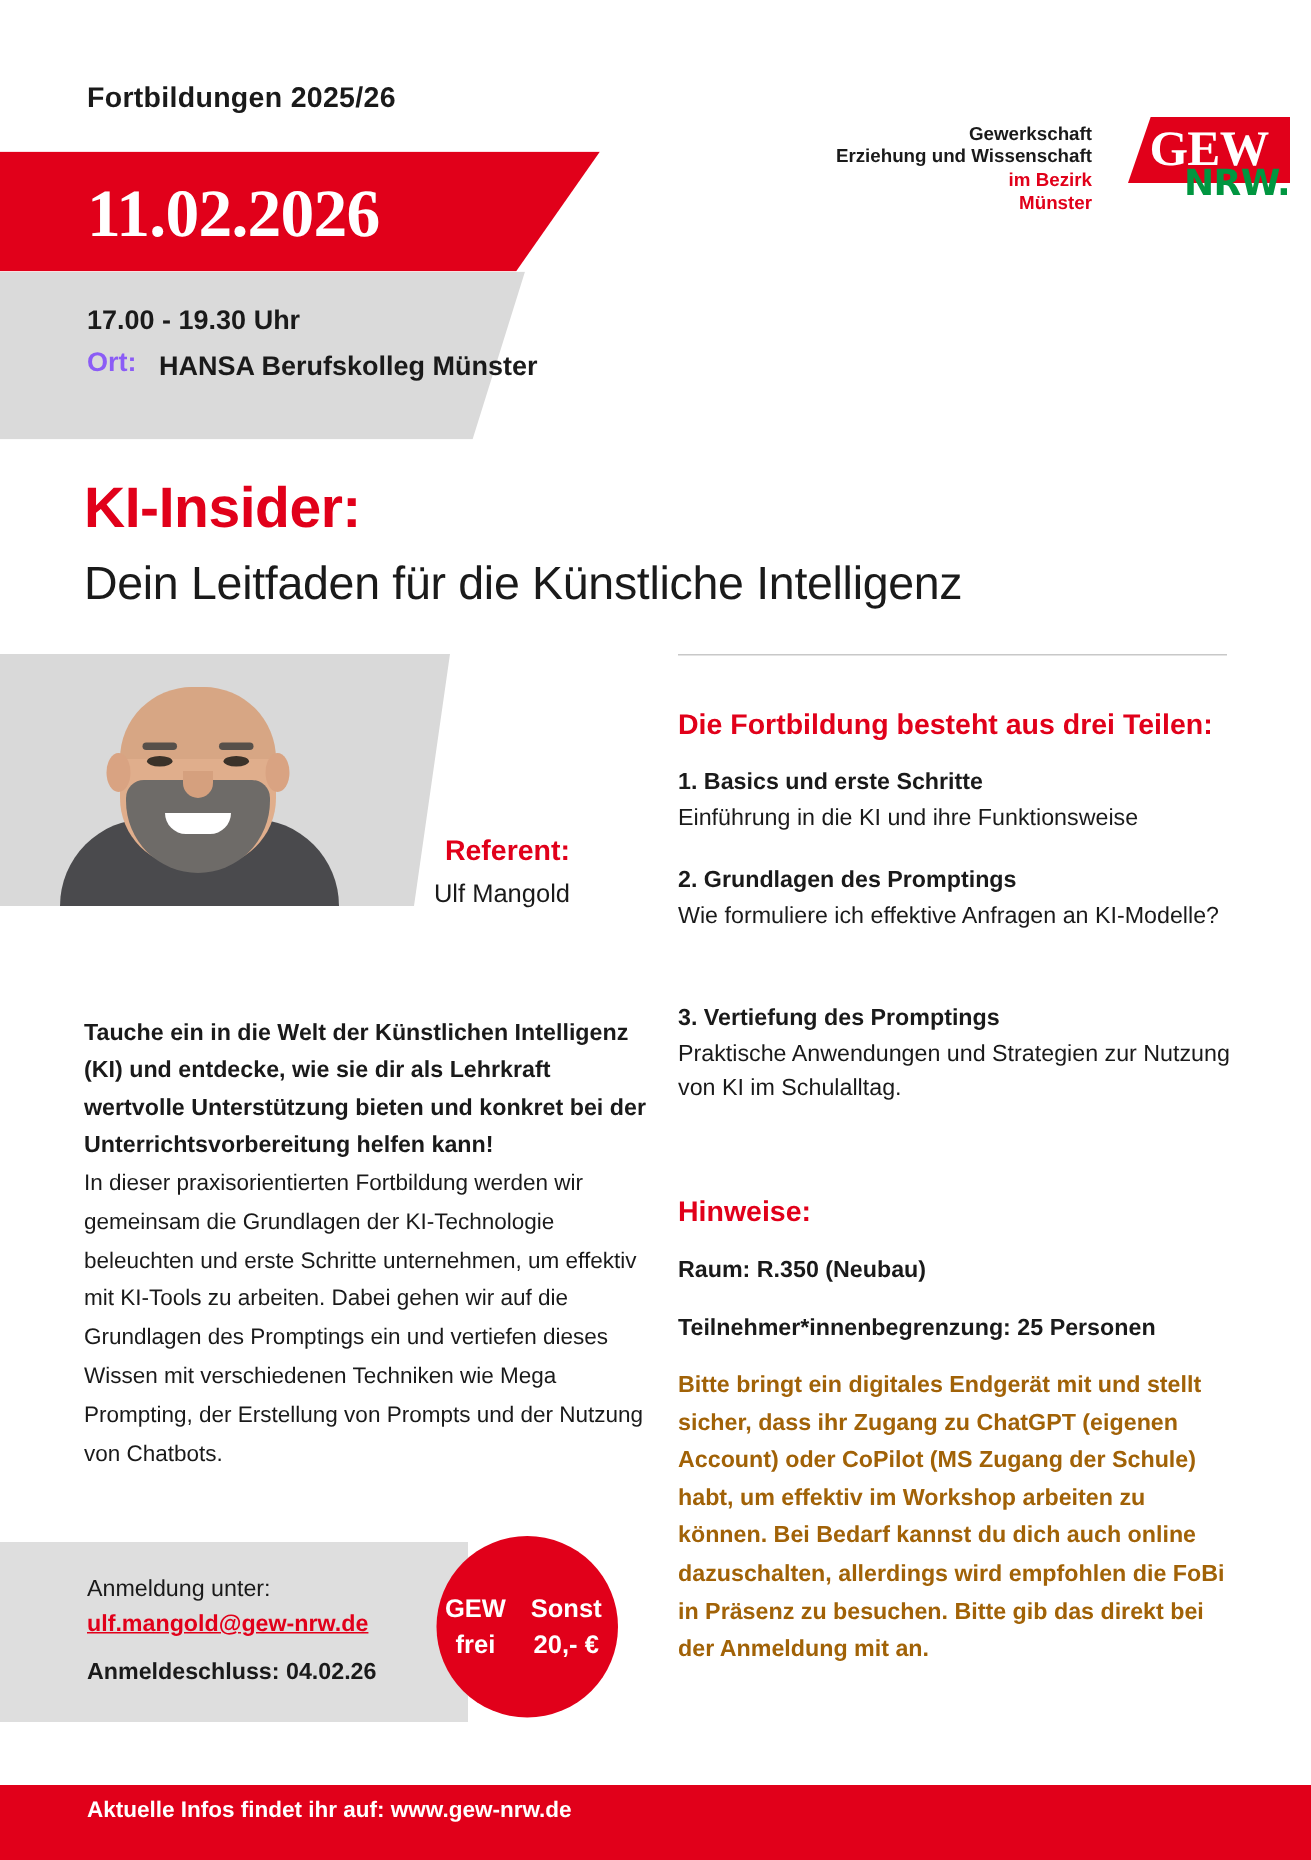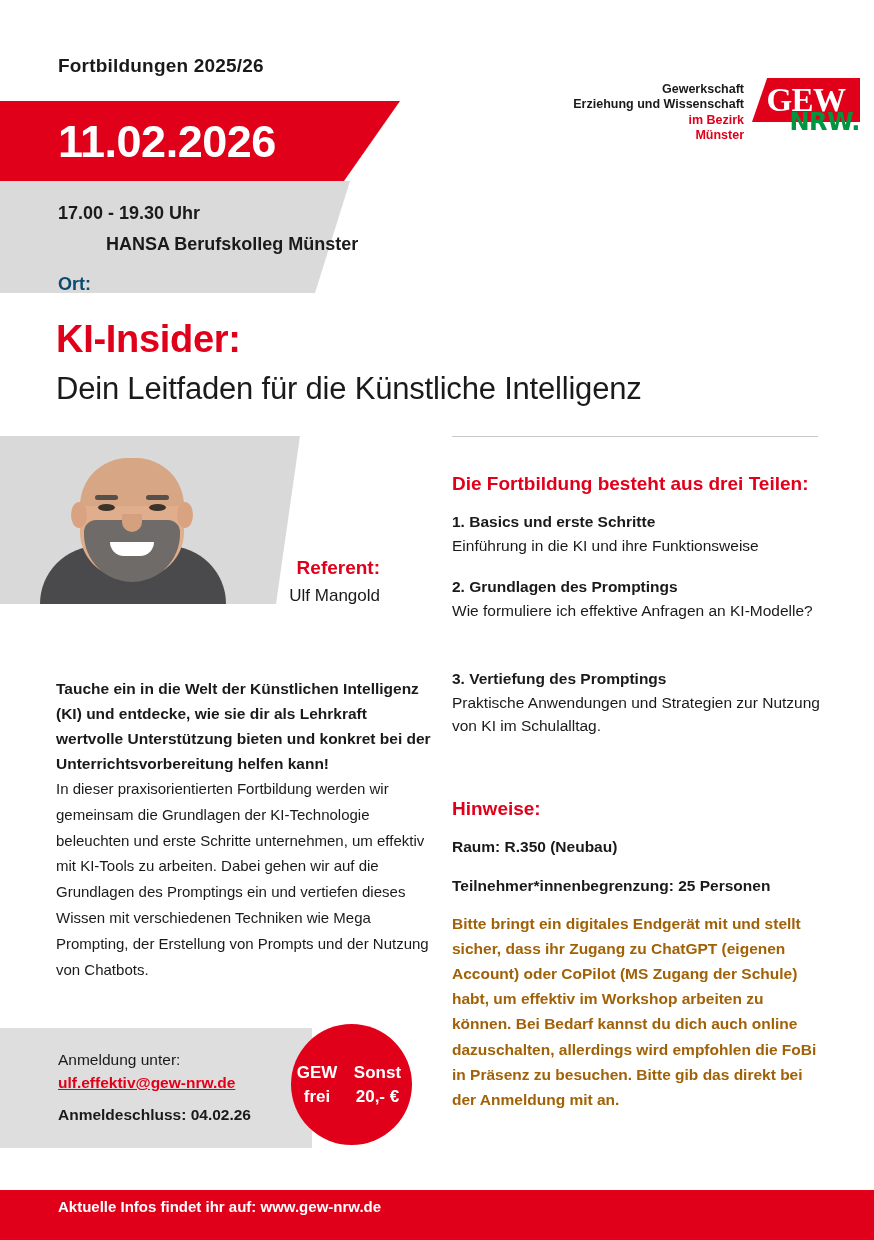--- a/index.html
+++ b/index.html
@@ -34,21 +34,21 @@
     color: #1a1a1a;
   }
 
   
   .logo-wrap {
     position: absolute;
     right: 55px;
     top: 78px;
     display: flex;
     align-items: flex-start;
-    gap: 8px;
+    gap: 24px;
   }
   .logo-text {
     text-align: right;
     line-height: 1.22;
     padding-top: 4px;
   }
   .logo-text .l1, .logo-text .l2 {
     font-size: 12.5px;
     font-weight: bold;
     color: #1a1a1a;
@@ -111,20 +111,21 @@
     clip-path: polygon(0 0, 100% 0, 86% 100%, 0 100%);
   }
   .date-text {
     position: absolute;
     left: 58px;
     top: 116px;
     font-size: 45px;
     font-weight: bold;
     color: #ffffff;
     letter-spacing: -0.5px;
+    font-family: Liberation Serif, serif;
   }
 
   
   .info-band {
     position: absolute;
     left: 0;
     top: 181px;
     width: 350px;
     height: 112px;
     background: #dadada;
@@ -137,22 +138,21 @@
     font-size: 18px;
     font-weight: bold;
     color: #1a1a1a;
   }
   .info-loc-label {
     position: absolute;
     left: 58px;
     top: 231px;
     font-size: 18px;
     font-weight: bold;
-    color: #0c4a6e;
-    margin-top: 43px;
+    color: #8b5cf6;
   }
   .info-loc-value {
     position: absolute;
     left: 106px;
     top: 231px;
     font-size: 18px;
     font-weight: bold;
     color: #1a1a1a;
     line-height: 1.45;
     width: 260px;
@@ -564,21 +564,21 @@
     </div>
   </div>
   <div class="referent-label">Referent:</div>
   <div class="referent-name">Ulf Mangold</div>
 
   <div class="left-bold">Tauche ein in die Welt der Künstlichen Intelligenz (KI) und entdecke, wie sie dir als Lehrkraft wertvolle Unterstützung bieten und konkret bei der Unterrichtsvorbereitung helfen kann!</div>
   <div class="left-body">In dieser praxisorientierten Fortbildung werden wir gemeinsam die Grundlagen der KI-Technologie beleuchten und erste Schritte unternehmen, um effektiv mit KI-Tools zu arbeiten. Dabei gehen wir auf die Grundlagen des Promptings ein und vertiefen dieses Wissen mit verschiedenen Techniken wie Mega Prompting, der Erstellung von Prompts und der Nutzung von Chatbots.</div>
 
   <div class="reg-band"></div>
   <div class="reg-line1">Anmeldung unter:</div>
-  <a class="reg-mail" href="#">ulf.effektiv@gew-nrw.de</a>
+  <a class="reg-mail" href="#">ulf.mangold@gew-nrw.de</a>
   <div class="reg-deadline">Anmeldeschluss: 04.02.26</div>
 
   <div class="price-circle">
     <span>GEW frei</span>
     <span>Sonst 20,- €</span>
   </div>
 
   <div class="right-head">Die Fortbildung besteht aus drei Teilen:</div>
 
   <div class="part part1">

